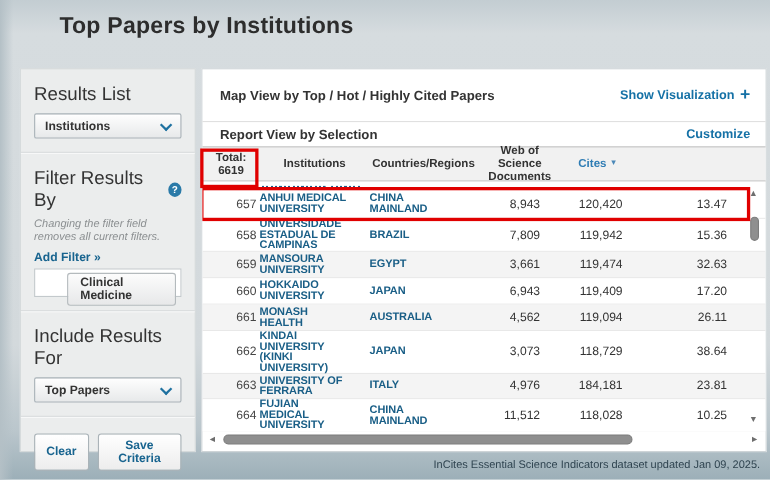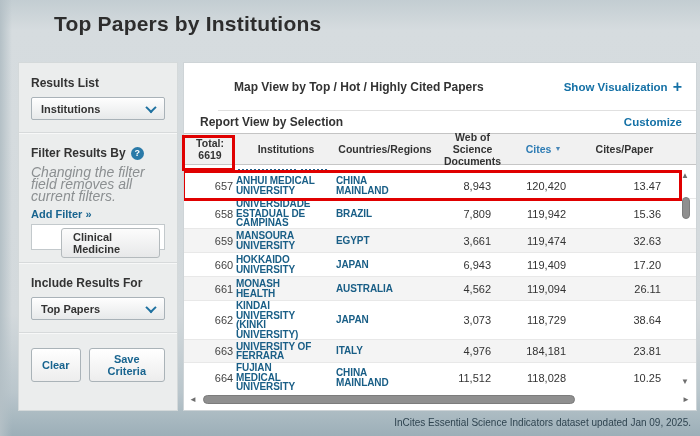--- a/index.html
+++ b/index.html
@@ -14,38 +14,38 @@
   .page-title {
     position:absolute; left:54px; top:12px;
     font-size:21px; font-weight:bold; color:#2d2d2d; letter-spacing:.2px;
   }
 
   
   .sidebar {
     position:absolute; left:18px; top:62px; width:160px; height:349px;
     background:#ebeded; border:1px solid #d4d9da; padding:13px 12px;
   }
-  .side-label { font-size:12px; font-weight:bold; color:#333; }
+  .side-label { font-size:17px; font-weight:normal; color:#333; }
   .side-label-row { display:flex; align-items:center; gap:5px; }
   .help-badge {
     width:13px; height:13px; border-radius:50%; background:#2a7aa8; color:#fff;
     font-size:9px; font-weight:bold; display:inline-flex; align-items:center; justify-content:center;
   }
   .select {
     margin-top:7px; height:23px; border:1px solid #a9b2b8; border-radius:2px;
     background:linear-gradient(#fefefe,#e7e9ea); box-shadow:inset 0 1px 0 #fff;
     display:flex; align-items:center; justify-content:space-between; padding:0 9px;
     font-size:11px; font-weight:bold; color:#333; cursor:pointer;
   }
   .select-chevron {
     width:8px; height:8px; border-left:2.5px solid #1e71a0; border-bottom:2.5px solid #1e71a0;
     transform:rotate(-45deg) translate(1px,-1px);
   }
   .side-divider { border-top:1px solid #d7dadb; border-bottom:1px solid #f7f8f8; margin:12px -12px; }
-  .side-note { font-size:14px; font-style:italic; color:#8b8f91; margin-top:6px; line-height:12px; }
+  .side-note { font-size:10px; font-style:italic; color:#8b8f91; margin-top:6px; line-height:12px; }
   .add-filter { display:block; margin-top:6px; font-size:11px; font-weight:bold; color:#18648f; cursor:pointer; }
   .filter-box {
     margin-top:4px; background:#fff; border:1px solid #c3c9cc; padding:3px 4px; height:26px;
   }
   .filter-chip {
     display:inline-block; margin-left:25px; padding:2px 11px;
     border:1px solid #b4babd; border-radius:3px;
     background:linear-gradient(#fcfcfc,#e7e8e9);
     font-size:11px; font-weight:bold; color:#333; cursor:pointer;
   }
@@ -57,21 +57,21 @@
     font-size:11px; font-weight:bold; color:#18648f; cursor:pointer;
   }
 
   
   .main {
     position:absolute; left:183px; top:62px; width:514px; height:349px;
     background:#fff; border:1px solid #ced4d7;
   }
   .map-row {
     height:48px; display:flex; align-items:center; justify-content:space-between;
-    padding:0 14px 0 16px; border-bottom:1px solid #e0e0e0;margin-left:34px;
+    padding:0 14px 0 16px; border-bottom:1px solid #e0e0e0;
   }
   .report-row {
     height:22px; display:flex; align-items:center; justify-content:space-between;
     padding:0 14px 0 16px;
   }
   .section-title { font-size:12px; font-weight:bold; color:#333; }
   .blue-action { font-size:11.5px; font-weight:bold; color:#1571a6; cursor:pointer; display:flex; align-items:center; }
   .blue-action .plus { font-size:16px; font-weight:bold; margin-left:5px; line-height:10px; }
 
   
@@ -209,21 +209,20 @@
       <span>6619</span>
       <span class="red-box total-box"></span>
     </div>
     <div class="th col-inst">Institutions</div>
     <div class="th col-country">Countries/Regions</div>
     <div class="th col-docs">Web of Science Documents</div>
     <div class="th col-cites inline th-blue">
       <span>Cites</span>
       <span class="sort-icon">▼</span>
     </div>
-    <div class="th col-cpp">Cites/Paper</div>
   </div>
 
   <div class="tbody">
     <div class="clipped-row">
       <span class="smudge s1"></span>
       <span class="smudge s2"></span>
     </div>
 
     <div class="tr h0">
       <div class="td c-rank">657</div>

